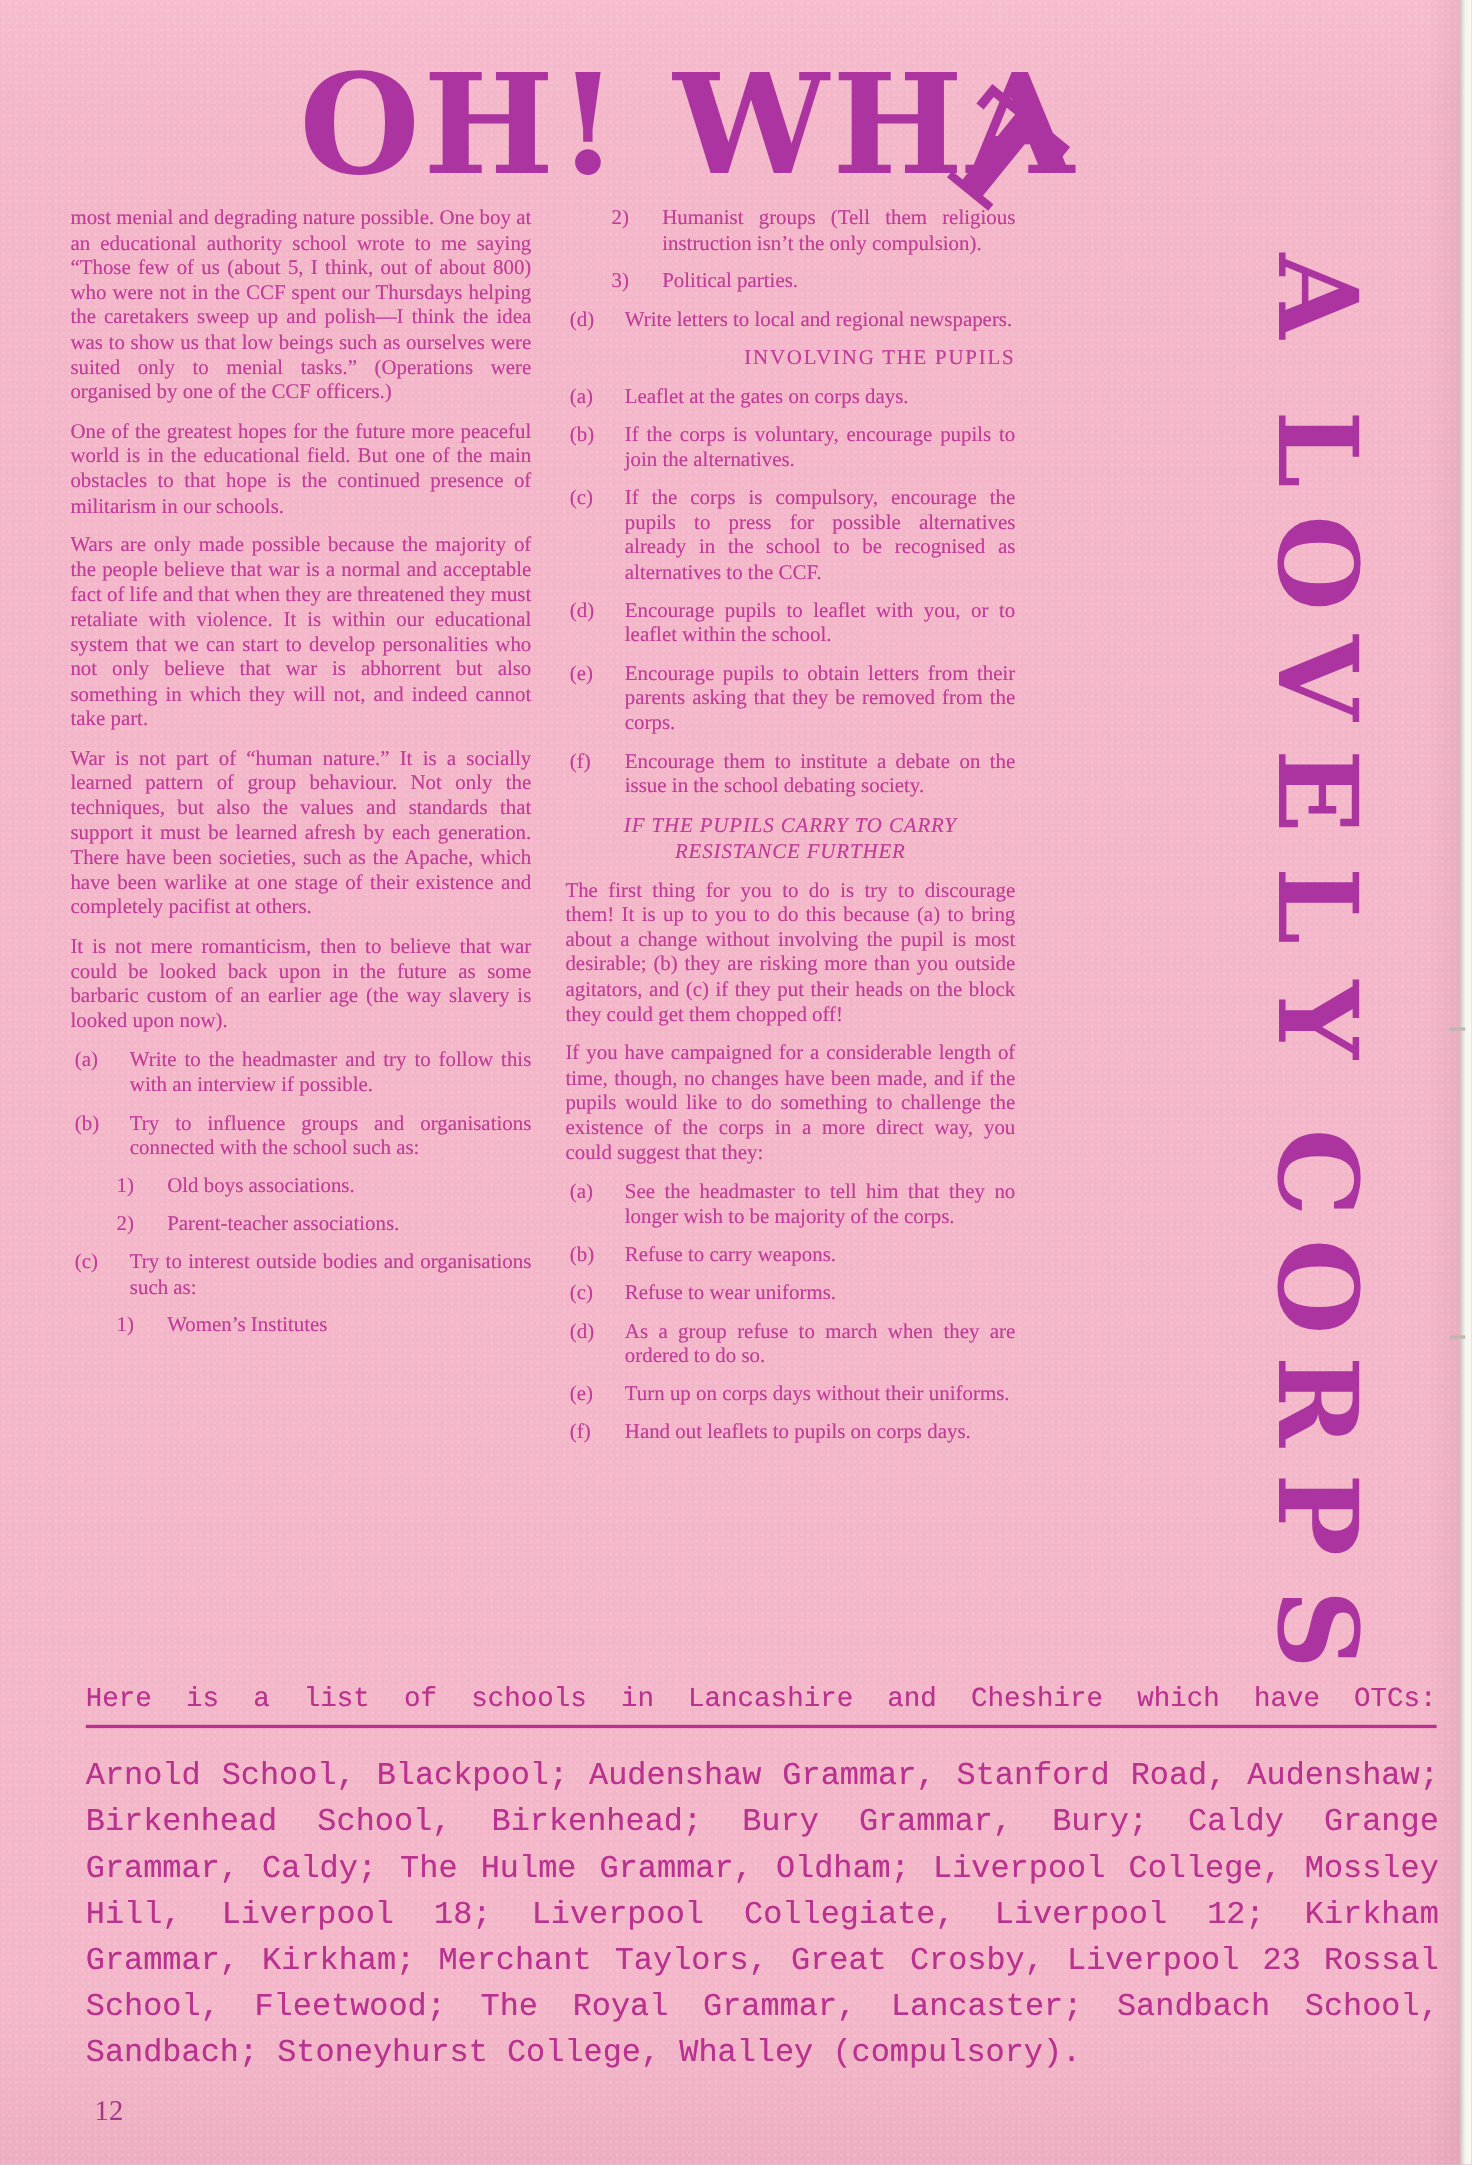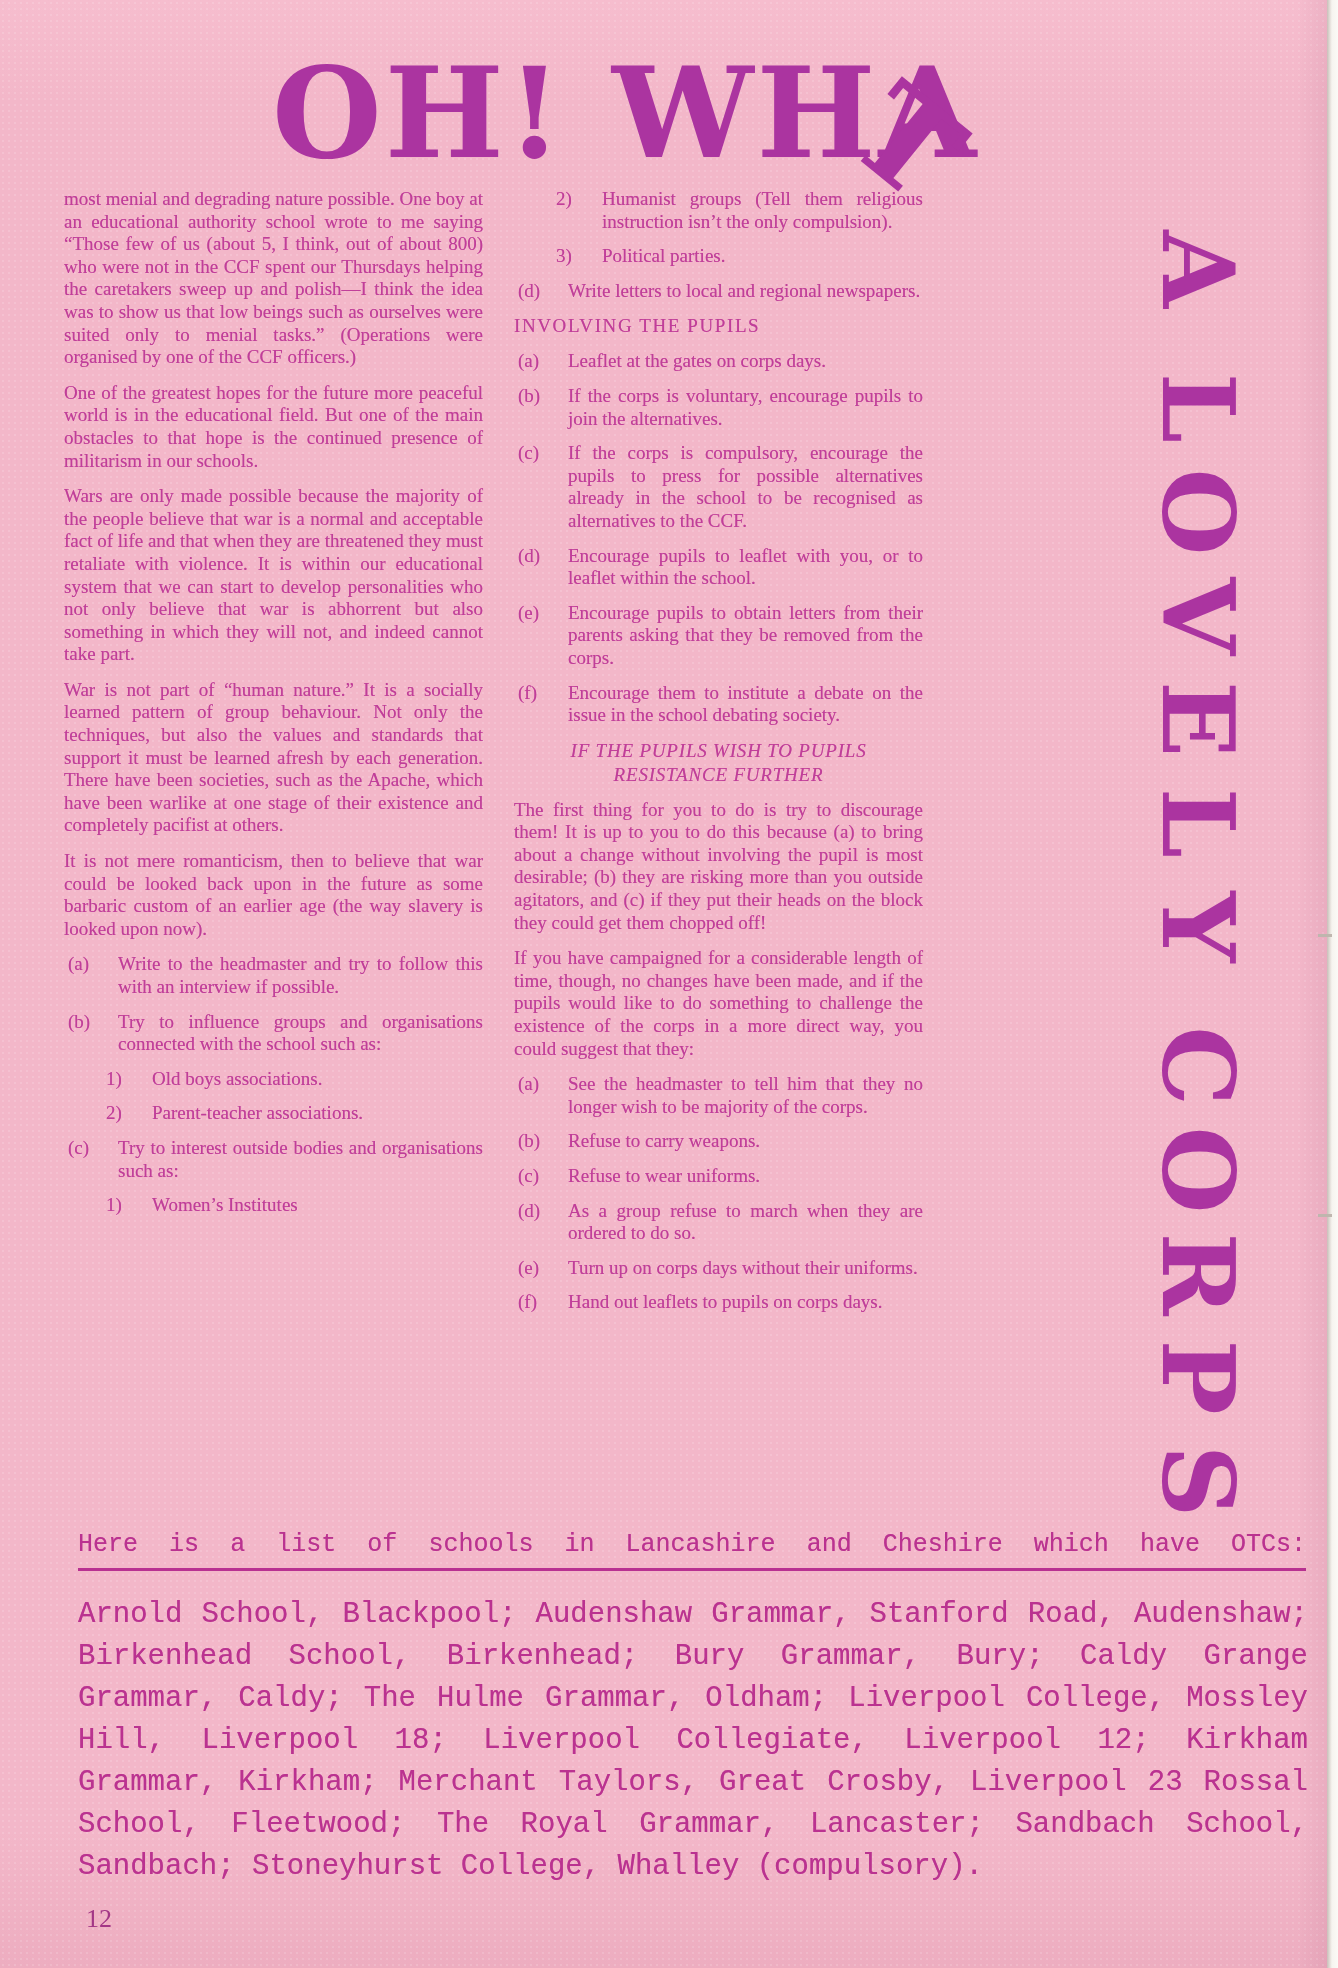--- a/index.html
+++ b/index.html
@@ -49,21 +49,21 @@
     text-shadow:0 0 0.5px rgba(192,62,153,0.6);
   }
   .col-left{left:64px;width:419px;}
   .col-right{left:514px;width:409px;}
   .col p{margin:0 0 13px 0;}
   .heading-italic{
     font-style:italic;text-align:center;letter-spacing:0.8px;
     margin:8px 0 12px 0;line-height:24px;
   }
   .heading-caps{
-    text-align:left;letter-spacing:1.6px;margin:12px 0 12px 0;line-height:24px;
+    text-align:right;letter-spacing:1.6px;margin:12px 0 12px 0;line-height:24px;
   }
   .li{display:flex;margin:0 0 12px 0;}
   .li .lbl{flex:0 0 50px;padding-left:4px;text-align:left;}
   .li .txt{flex:1;text-align:justify;}
   .li.sub{margin-left:38px;margin-bottom:12px;}
   .li.sub .lbl{flex:0 0 46px;}
 
   
   .footer-intro{
     position:absolute;left:78px;top:1530px;width:1228px;
@@ -181,21 +181,21 @@
     <div class="li">
       <span class="lbl">(e)</span>
       <span class="txt">Encourage pupils to obtain letters from their parents asking that they be removed from the corps.</span>
     </div>
     <div class="li">
       <span class="lbl">(f)</span>
       <span class="txt">Encourage them to institute a debate on the issue in the school debating society.</span>
     </div>
 
     <div class="heading-italic">
-      <div>IF THE PUPILS WISH TO PUPILS</div>
+      <div>IF THE PUPILS CARRY TO CARRY</div>
       <div>RESISTANCE FURTHER</div>
     </div>
 
     <p>The first thing for you to do is try to discourage them! It is up to you to do this because (a) to bring about a change without involving the pupil is most desirable; (b) they are risking more than you outside agitators, and (c) if they put their heads on the block they could get them chopped off!</p>
     <p>If you have campaigned for a considerable length of time, though, no changes have been made, and if the pupils would like to do something to challenge the existence of the corps in a more direct way, you could suggest that they:</p>
 
     <div class="li">
       <span class="lbl">(a)</span>
       <span class="txt">See the headmaster to tell him that they no longer wish to be majority of the corps.</span>
     </div>

